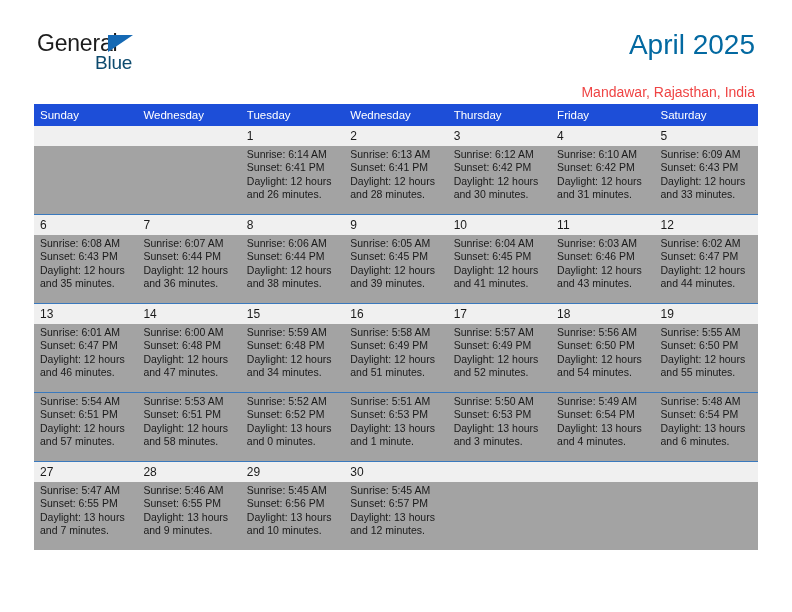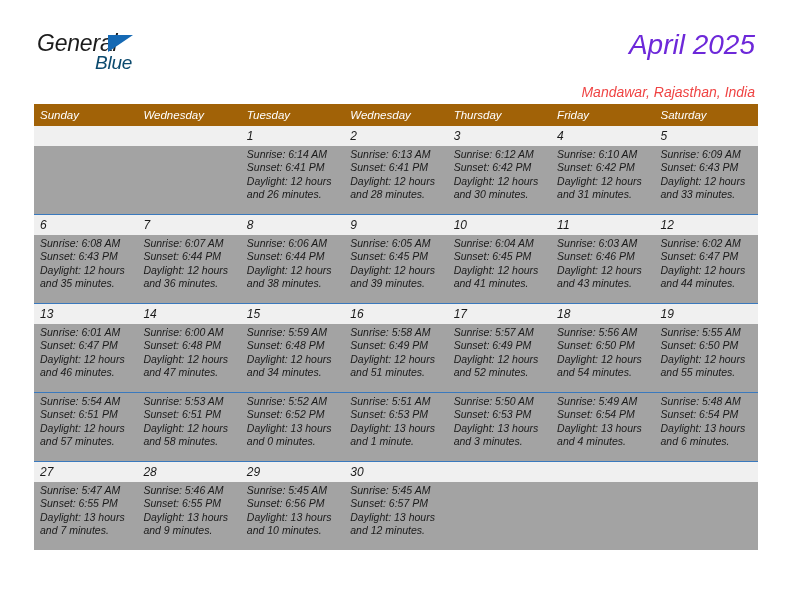--- a/index.html
+++ b/index.html
@@ -14,21 +14,20 @@
     color: #1a1a1a;
     overflow: hidden;
   }
 
   .page {
     position: relative;
     width: 792px;
     height: 548px;
     box-sizing: border-box;
     padding: 0 34px;
-    font-style: italic;
   }
 
   
   .topbar {
     position: relative;
     height: 104px;
   }
 
   .logo {
     position: absolute;
@@ -67,41 +66,41 @@
 
   .titles {
     position: absolute;
     right: 3px;
     top: 28px;
     text-align: right;
   }
   .cal-title {
     font-size: 28px;
     font-weight: normal;
-    color: #6d28d9;
+    color: #0369a1;
     line-height: 34px;
     white-space: nowrap;
   }
   .cal-sub {
     margin-top: 22px;
     font-size: 14px;
     color: #ef4444;
     line-height: 17px;
     white-space: nowrap;
   }
 
   
   .calendar {
     width: 724px;
     border-collapse: collapse;
     table-layout: fixed;
   }
 
   .dow-row th {
-    background: #a16207;
+    background: #1d4ed8;
     color: #ffffff;
     font-weight: normal;
     font-size: 11.5px;
     text-align: left;
     padding: 5px 0 5px 6px;
     border: 0;
     height: 11px;
   }
 
   .week {

